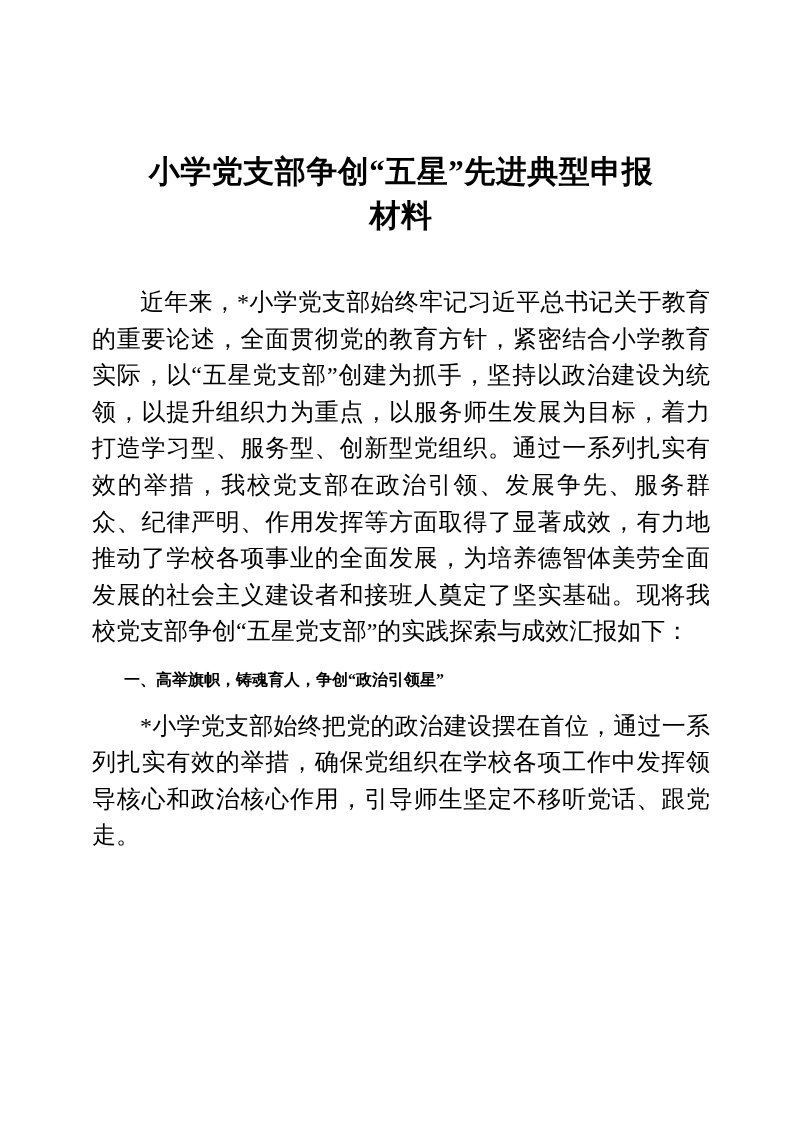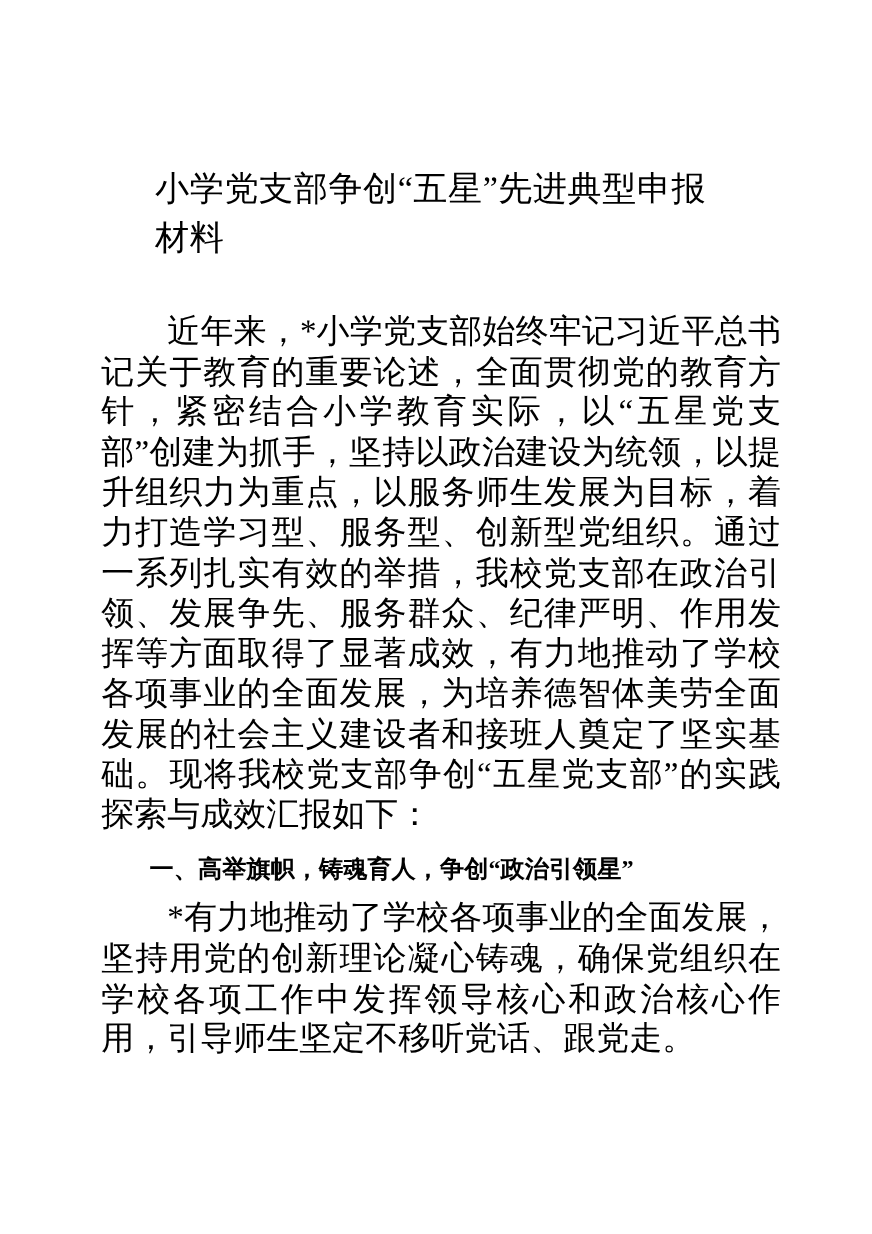--- a/index.html
+++ b/index.html
@@ -14,47 +14,48 @@
     box-sizing: border-box;
     background: #ffffff;
     color: #000000;
     overflow: hidden;
     padding: 150px 83px 0 92px;
     font-family: "Liberation Serif", "DejaVu Serif", serif;
   }
   .doc-title {
     font-size: 31px;
     line-height: 44px;
-    font-weight: 400;
+    font-weight: 700;
+    text-align: center;
     max-width: 520px;
     margin: 0 auto 46px auto;
     letter-spacing: 0.5px;
   }
   .para {
-    font-size: 30px;
+    font-size: 24px;
     line-height: 36.6px;
     text-align: justify;
     text-justify: inter-ideograph;
     text-indent: 2em;
     margin: 0 0 12px 0;
     word-break: break-all;
   }
   .heading {
-    font-size: 22px;
+    font-size: 16px;
     line-height: 36.6px;
     font-weight: 700;
     text-indent: 2em;
     margin: 7px 0 9px 0;
   }
 </style>
 </head>
 <body>
 
 <div class="page">
   <h1 class="doc-title">小学党支部争创“五星”先进典型申报材料</h1>
 
   <p class="para">近年来，*小学党支部始终牢记习近平总书记关于教育的重要论述，全面贯彻党的教育方针，紧密结合小学教育实际，以“五星党支部”创建为抓手，坚持以政治建设为统领，以提升组织力为重点，以服务师生发展为目标，着力打造学习型、服务型、创新型党组织。通过一系列扎实有效的举措，我校党支部在政治引领、发展争先、服务群众、纪律严明、作用发挥等方面取得了显著成效，有力地推动了学校各项事业的全面发展，为培养德智体美劳全面发展的社会主义建设者和接班人奠定了坚实基础。现将我校党支部争创“五星党支部”的实践探索与成效汇报如下：</p>
 
   <h2 class="heading">一、高举旗帜，铸魂育人，争创“政治引领星”</h2>
 
-  <p class="para">*有力地推动了学校各项事业的全面发展，坚持用党的创新理论凝心铸魂，确保党组织在学校各项工作中发挥领导核心和政治核心作用，引导师生坚定不移听党话、跟党走。</p>
+  <p class="para">*小学党支部始终把党的政治建设摆在首位，通过一系列扎实有效的举措，确保党组织在学校各项工作中发挥领导核心和政治核心作用，引导师生坚定不移听党话、跟党走。</p>
 
 </div>
 
 </body></html>

